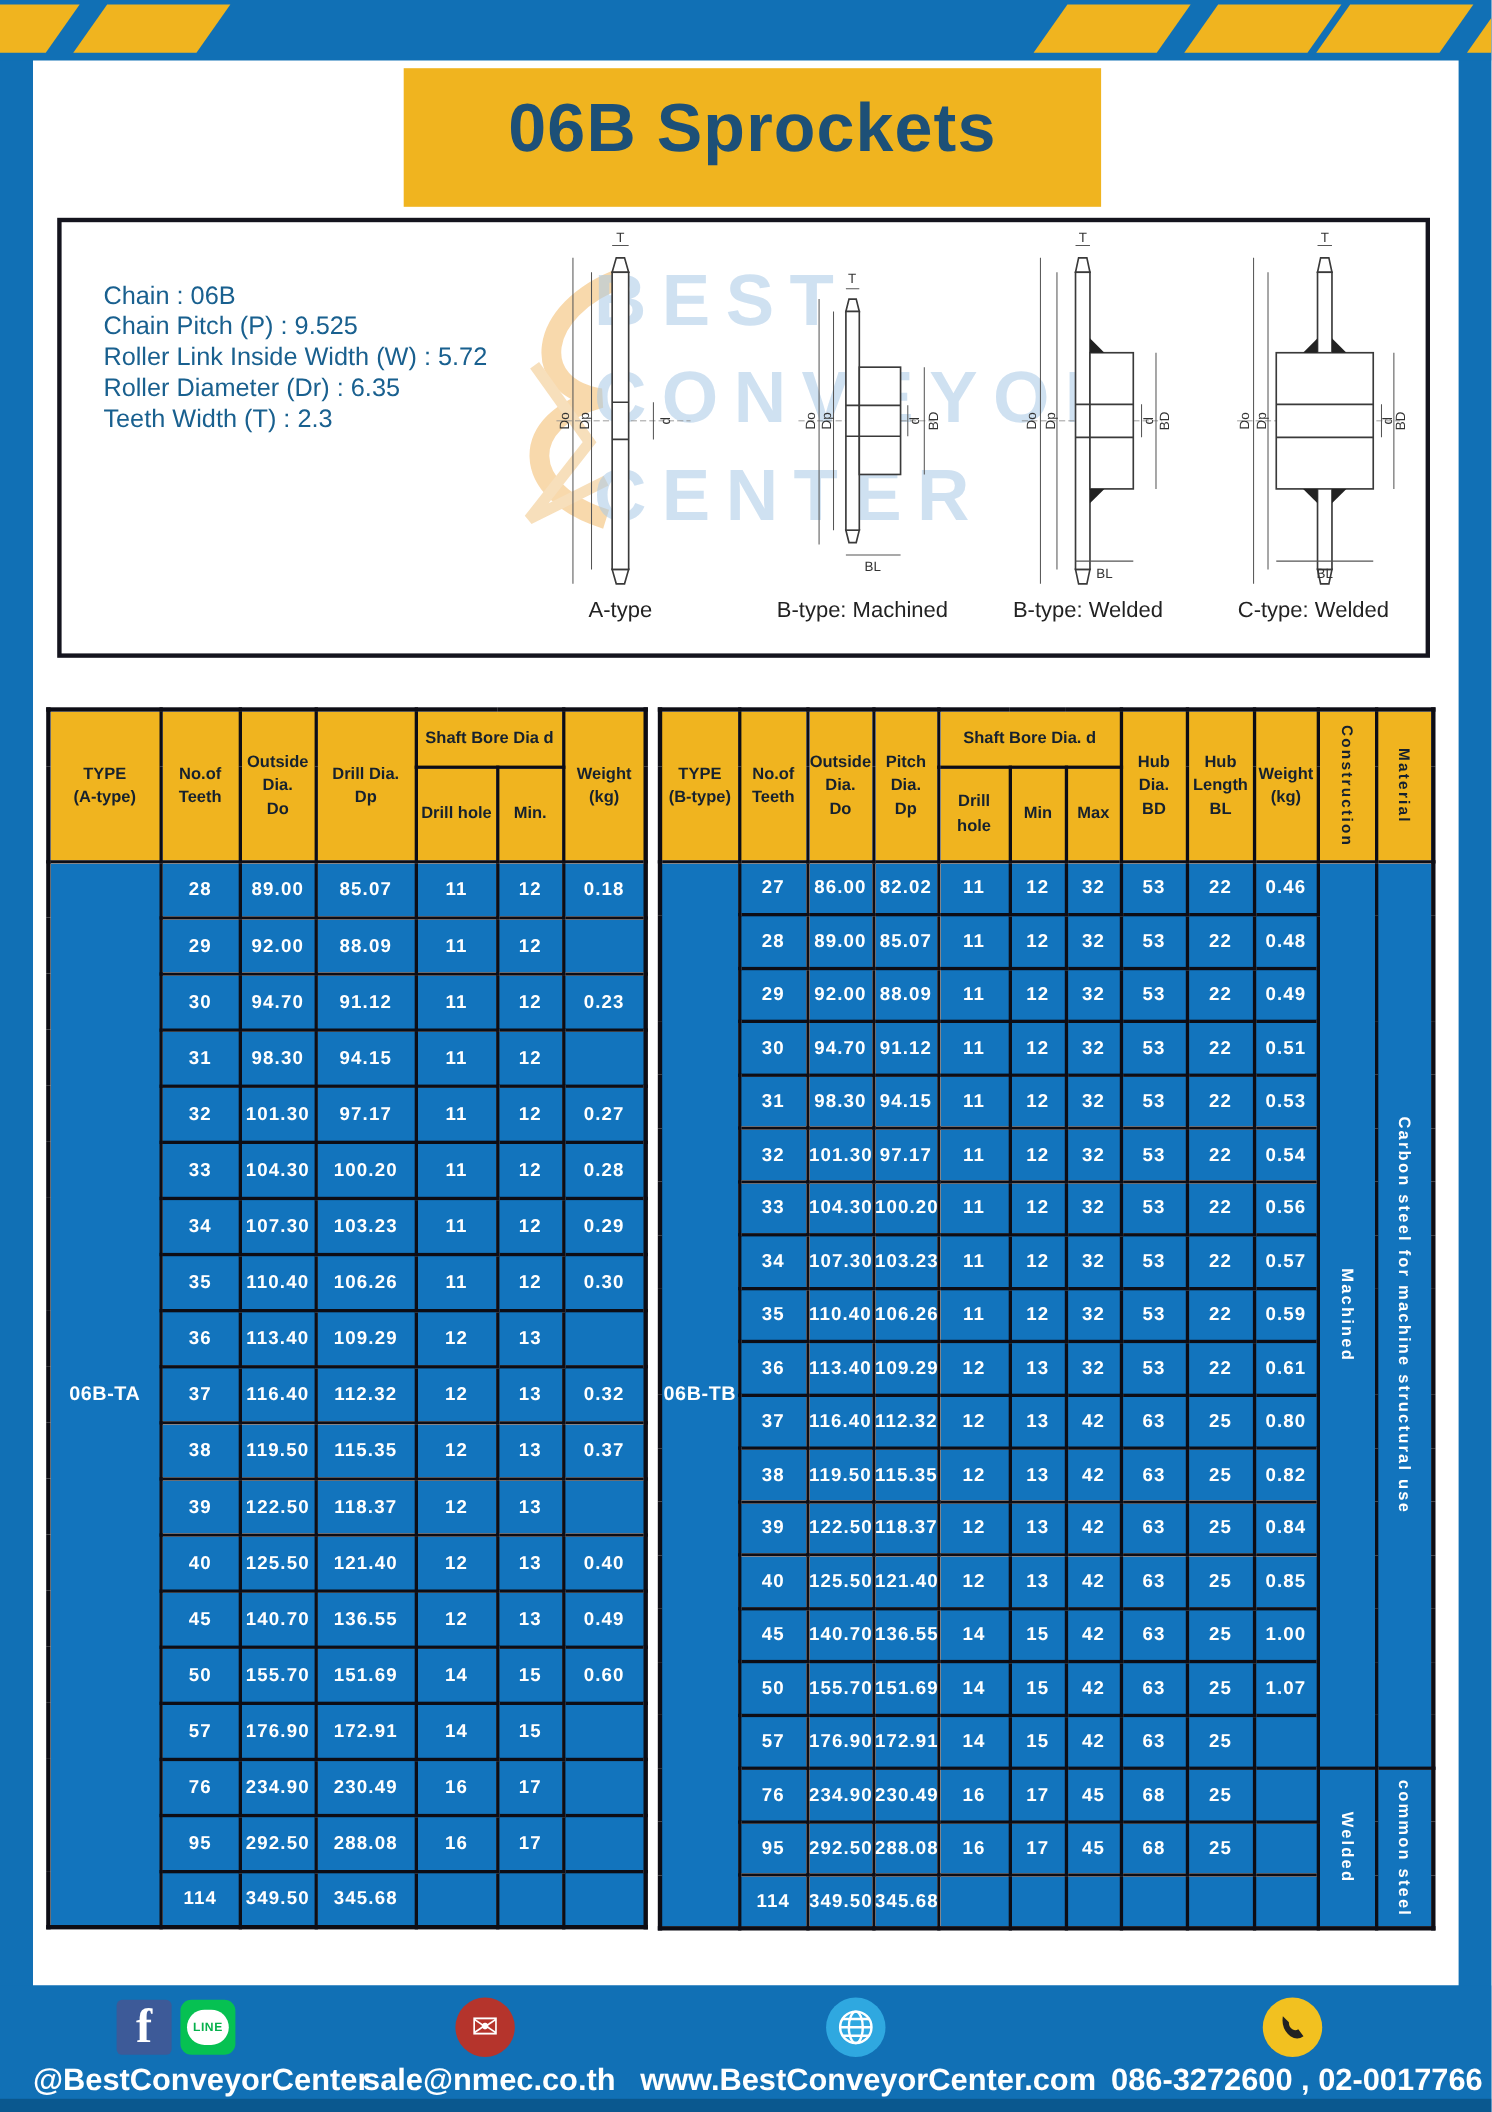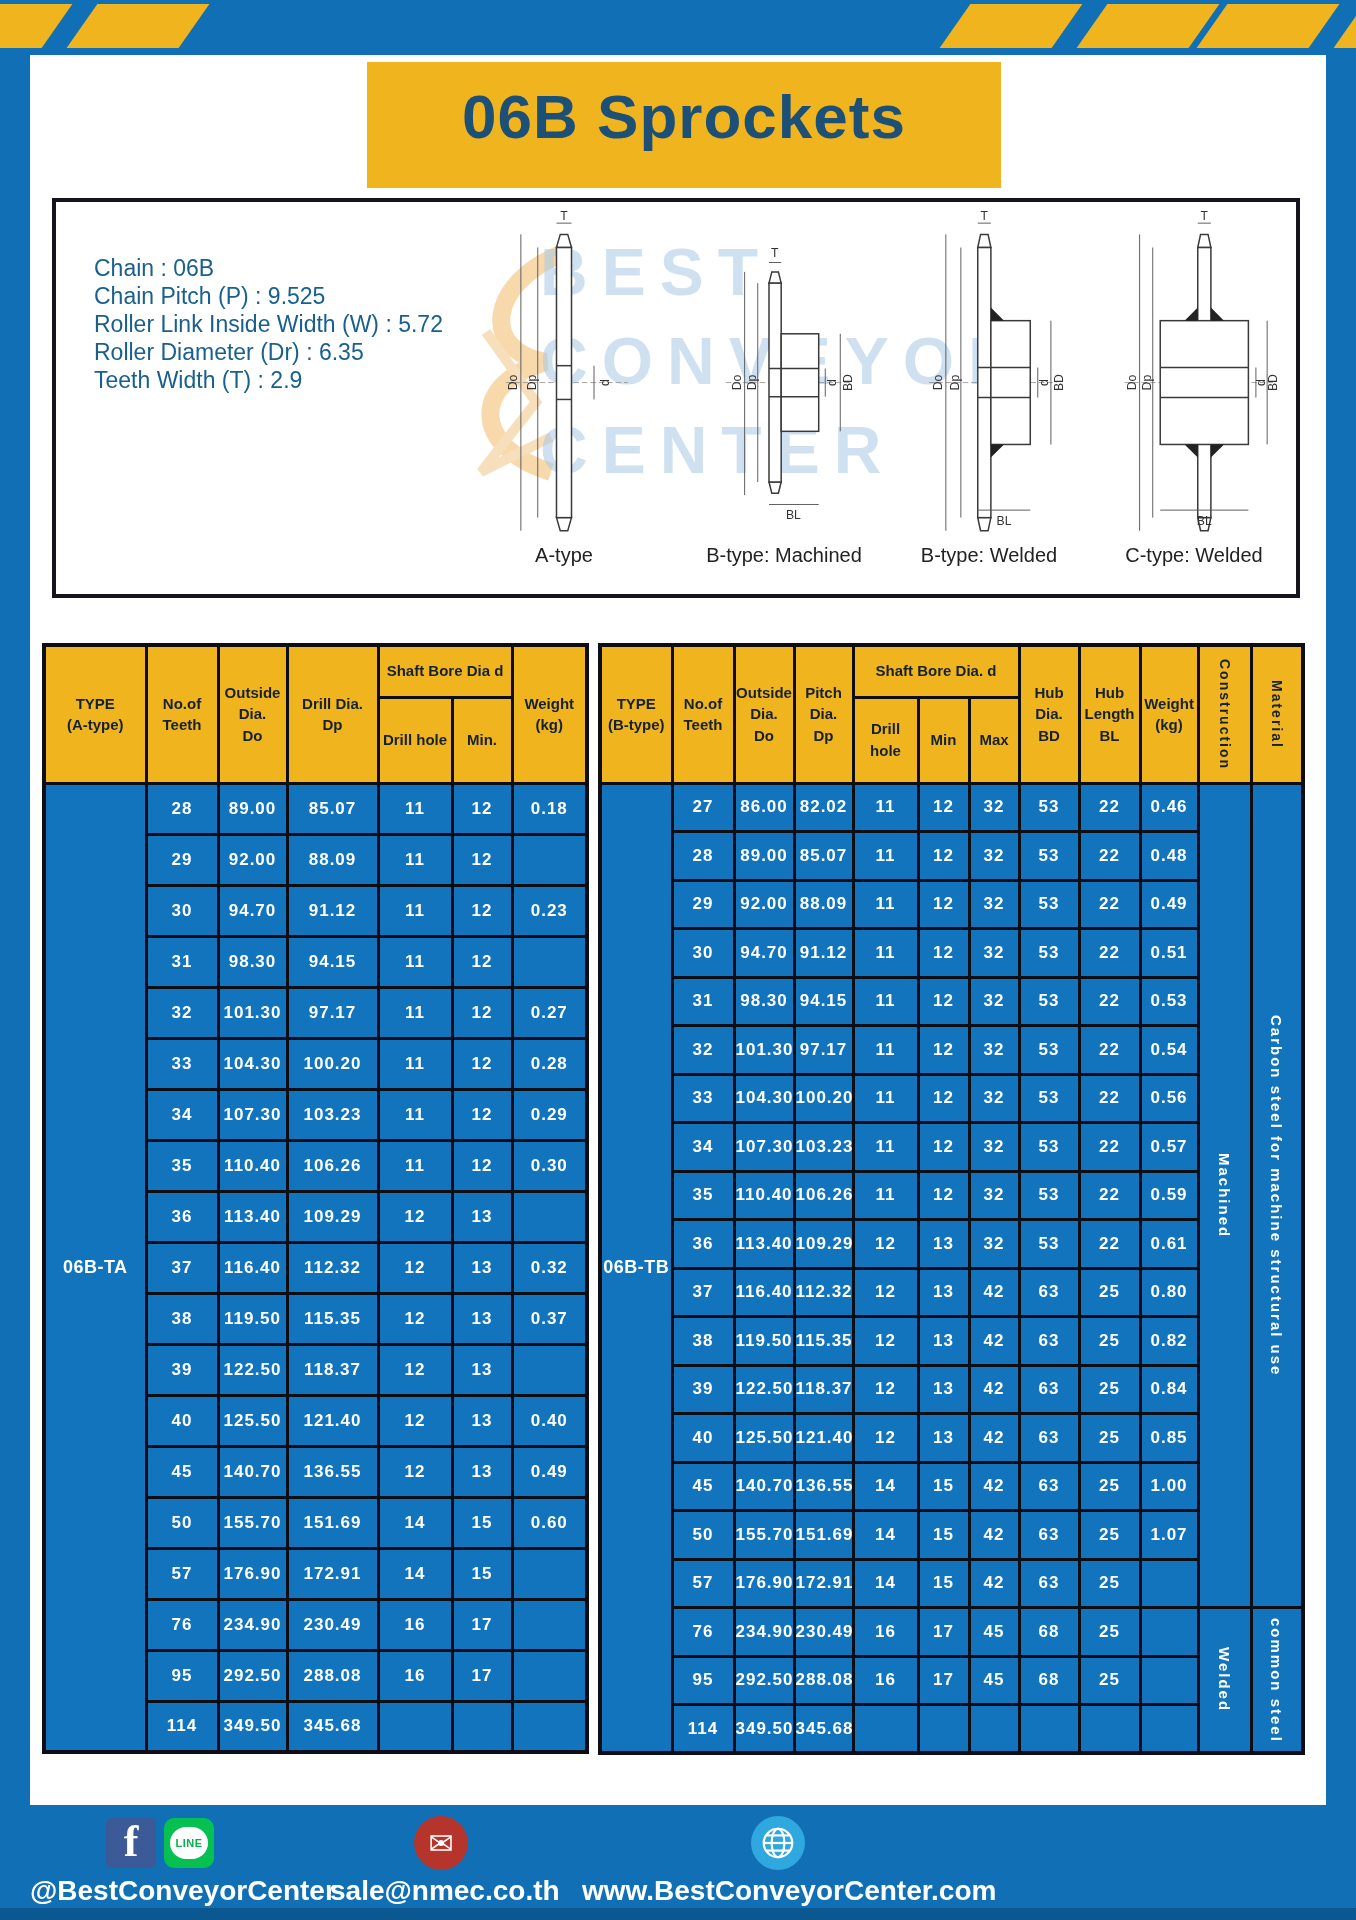--- a/index.html
+++ b/index.html
@@ -86,21 +86,21 @@
     </svg>
     <div class="wm-text">BEST
 CONVEYOR
 CENTER</div>
 
     <div class="spec-lines">
       <div class="spec-line">Chain : 06B</div>
       <div class="spec-line">Chain Pitch (P) : 9.525</div>
       <div class="spec-line">Roller Link Inside Width (W) : 5.72</div>
       <div class="spec-line">Roller Diameter (Dr) : 6.35</div>
-      <div class="spec-line">Teeth Width (T) : 2.9</div>
+      <div class="spec-line">Teeth Width (T) : 2.3</div>
     </div>
 
     <div class="fig" style="left:413px">
       <svg width="170" height="332" viewBox="0 -14 160 354">
         <line class="cl" x1="18" y1="170" x2="148" y2="170"></line>
         <g class="draw">
           <polygon class="fillw" points="72,26 76,12 84,12 88,26"></polygon>
           <polygon class="fillw" points="72,314 76,328 84,328 88,314"></polygon>
           <rect class="fillw" x="72" y="26" width="16" height="288"></rect>
           <line x1="72" y1="152" x2="88" y2="152"></line>
@@ -690,17 +690,27 @@
             <circle cx="12" cy="12" r="9"></circle>
             <ellipse cx="12" cy="12" rx="4" ry="9"></ellipse>
             <line x1="3" y1="12" x2="21" y2="12"></line>
             <line x1="4.2" y1="7.2" x2="19.8" y2="7.2"></line>
             <line x1="4.2" y1="16.8" x2="19.8" y2="16.8"></line>
           </svg>
         </div>
       </div>
       <div class="f-text">www.BestConveyorCenter.com</div>
     </div>
+    <div class="f-sec" style="left:1010px;width:330px">
+      <div class="f-icons">
+        <div class="ic-round ic-phone">
+          <svg width="30" height="30" viewBox="0 0 24 24">
+            <path d="M5,4 Q3.5,13 10.5,18.5 Q15.5,21.8 20,18.5 L16.2,13.5 Q14.2,14.8 12.2,13.6 Q9.2,11.6 9.4,8.4 L5,4 Z" fill="#222"></path>
+          </svg>
+        </div>
+      </div>
+      <div class="f-text">086-3272600 , 02-0017766</div>
+    </div>
 
   </div>
   <div class="f-strip"></div>
 
 </div>
 
 </body></html>

